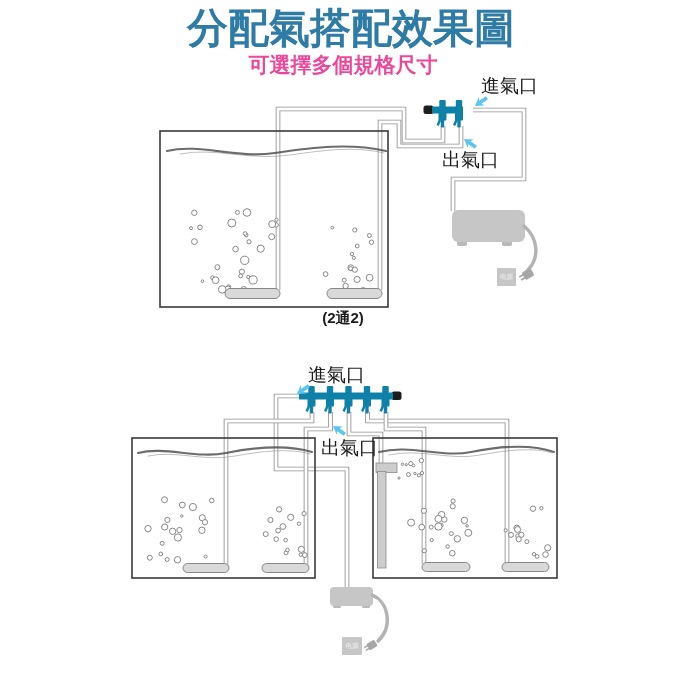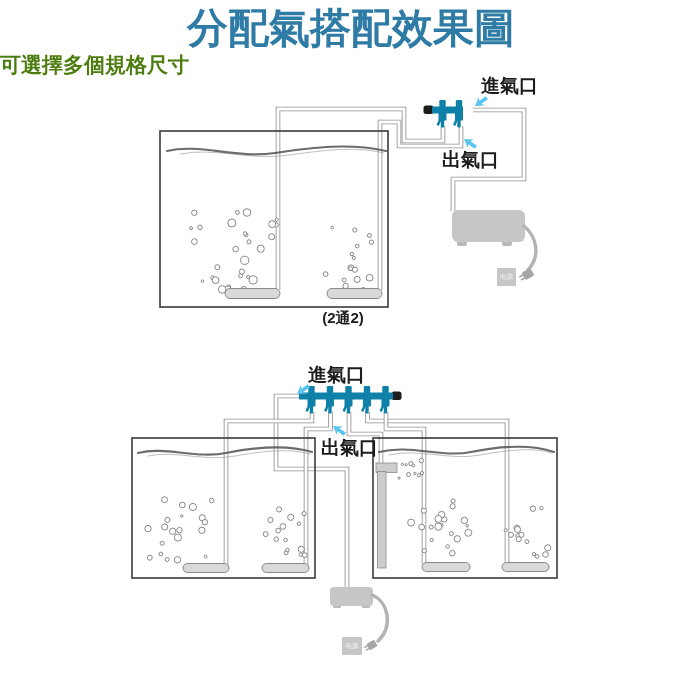--- a/index.html
+++ b/index.html
@@ -6,22 +6,22 @@
     --c-title:#2e7ba6; --c-valve:#0f81a8; --c-arrow:#5cc5ee;
     --c-tube:#8f8f8f; --c-tank:#3a3a3a; --c-gray:#c6c6c6;
   }
   html,body{margin:0;padding:0;background:#fff;}
   body{width:686px;height:686px;position:relative;overflow:hidden;
        font-family:"Liberation Sans","DejaVu Sans",sans-serif;}
   .stage{position:absolute;inset:0;}
   svg{position:absolute;left:0;top:0;display:block;}
   .txt{position:absolute;color:#1c1c1c;white-space:nowrap;line-height:1;}
   .title{left:16px;right:0;top:8px;text-align:center;font-size:41px;font-weight:bold;color:var(--c-title);}
-  .subtitle{left:0;right:0;top:54px;text-align:left;font-size:21px;font-weight:600;color:#4d7c0f;}
-  .port-label{font-size:19px;font-weight:bold;}
+  .subtitle{left:0;right:0;top:54px;text-align:center;font-size:21px;font-weight:600;color:#ec4899;}
+  .port-label{font-size:19px;font-weight:normal;}
   .caption{left:0;right:0;text-align:center;font-size:15px;font-weight:bold;}
   .socket-label{font-size:6.5px;font-weight:bold;color:#e4e4e4;display:flex;align-items:center;justify-content:center;}
   .tube-o{fill:none;stroke:var(--c-tube);stroke-width:4.6;}
   .tube-i{fill:none;stroke:#ffffff;stroke-width:2.9;}
   .tank{fill:none;stroke:var(--c-tank);stroke-width:1.6;}
   .wave{fill:none;stroke:#4c4c4c;stroke-width:2.1;stroke-linecap:round;opacity:.82;}
   .wave2{fill:none;stroke:#8a8a8a;stroke-width:1;stroke-linecap:round;opacity:.55;}
   .stone{fill:#d9d9d9;stroke:#878787;stroke-width:1;}
   .pump{fill:var(--c-gray);}
   .foot{fill:#b9b9b9;}

